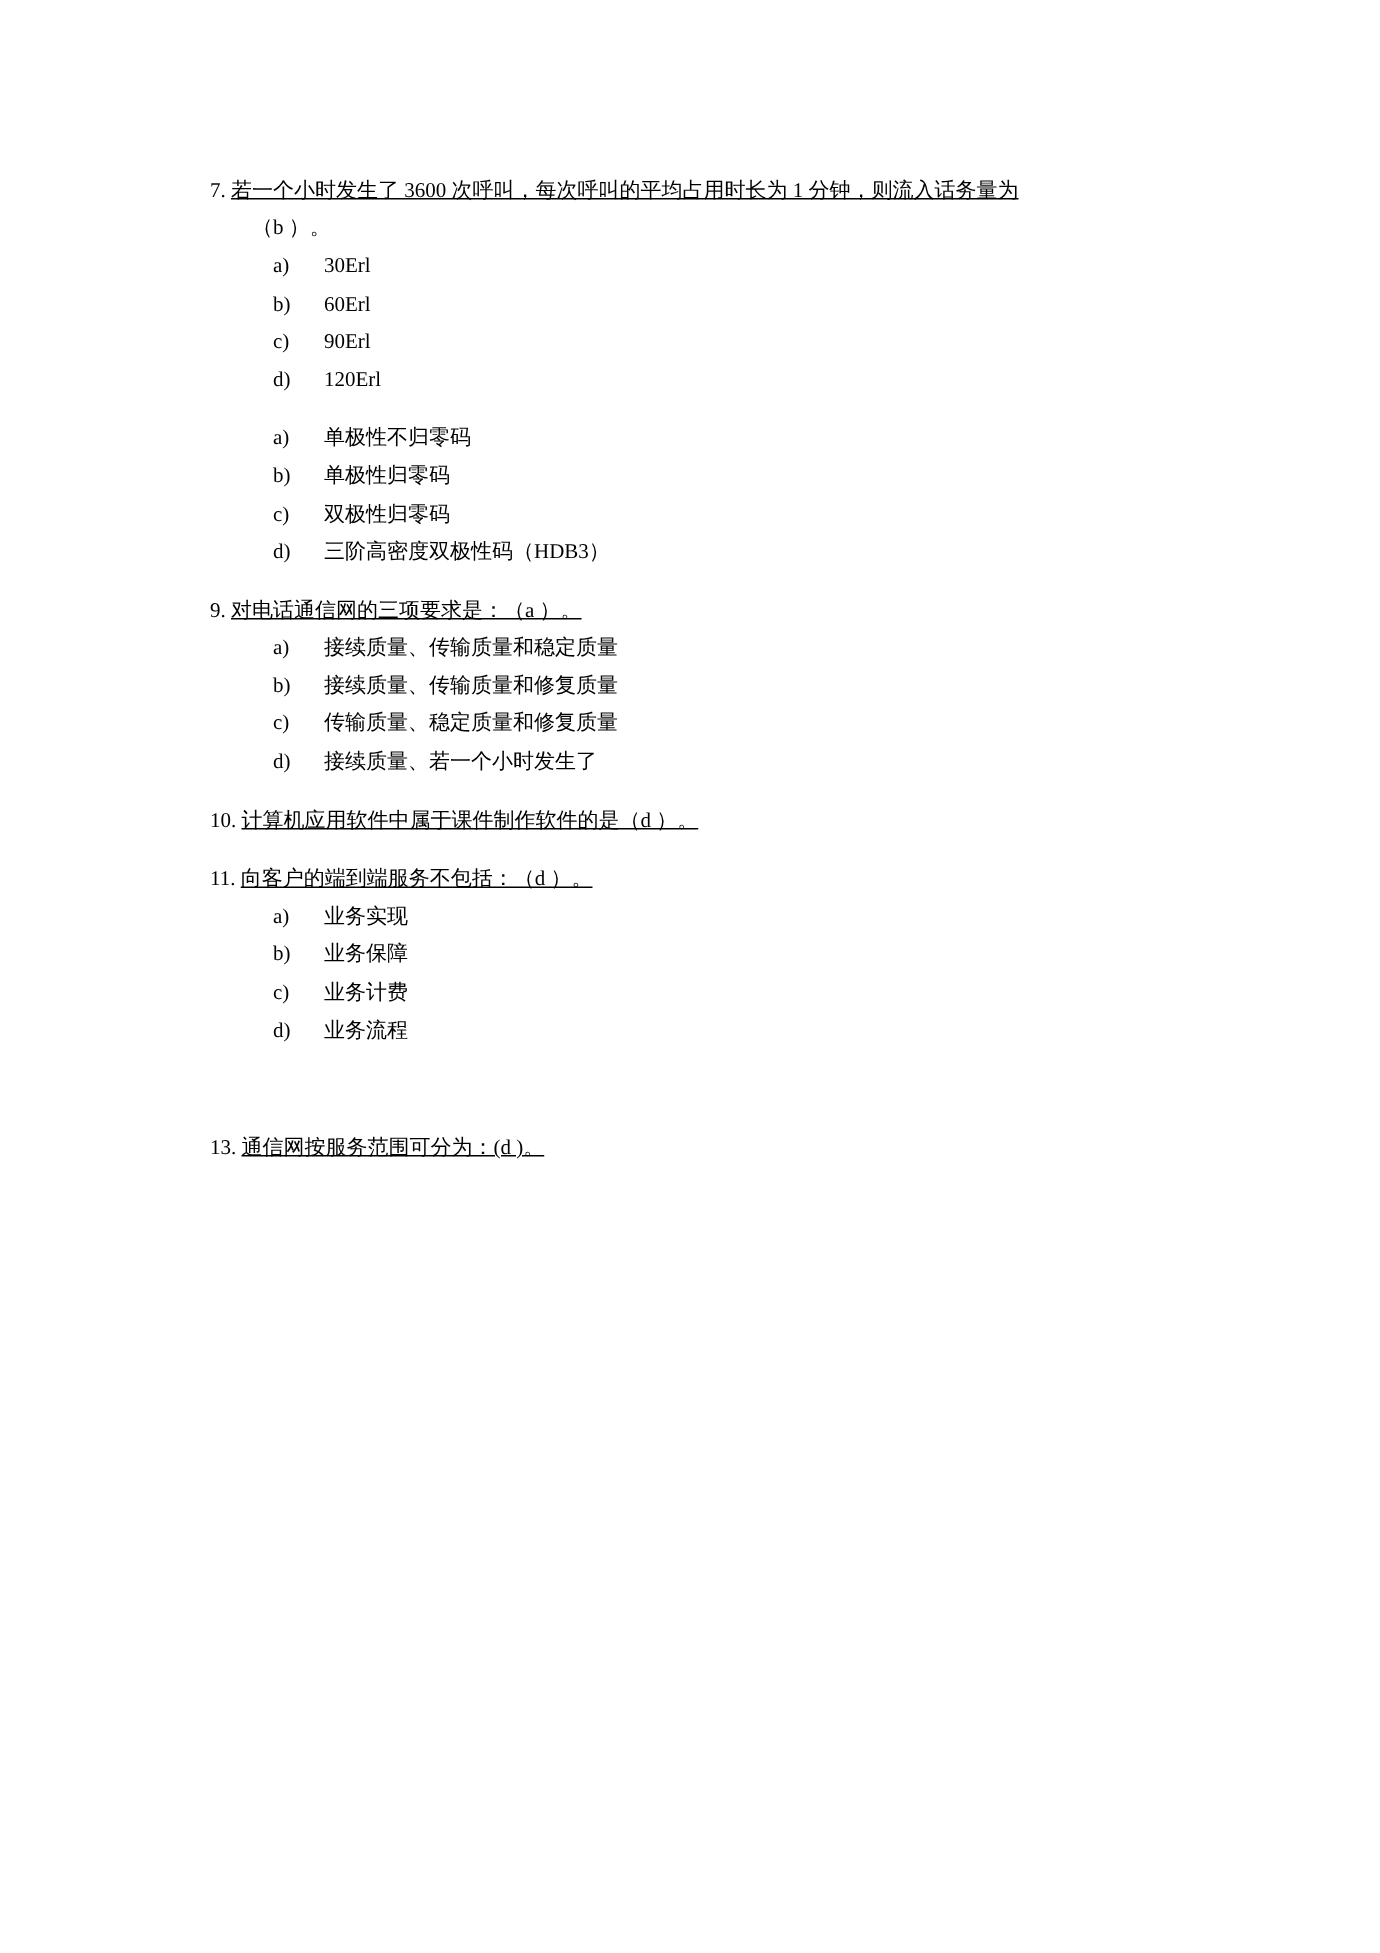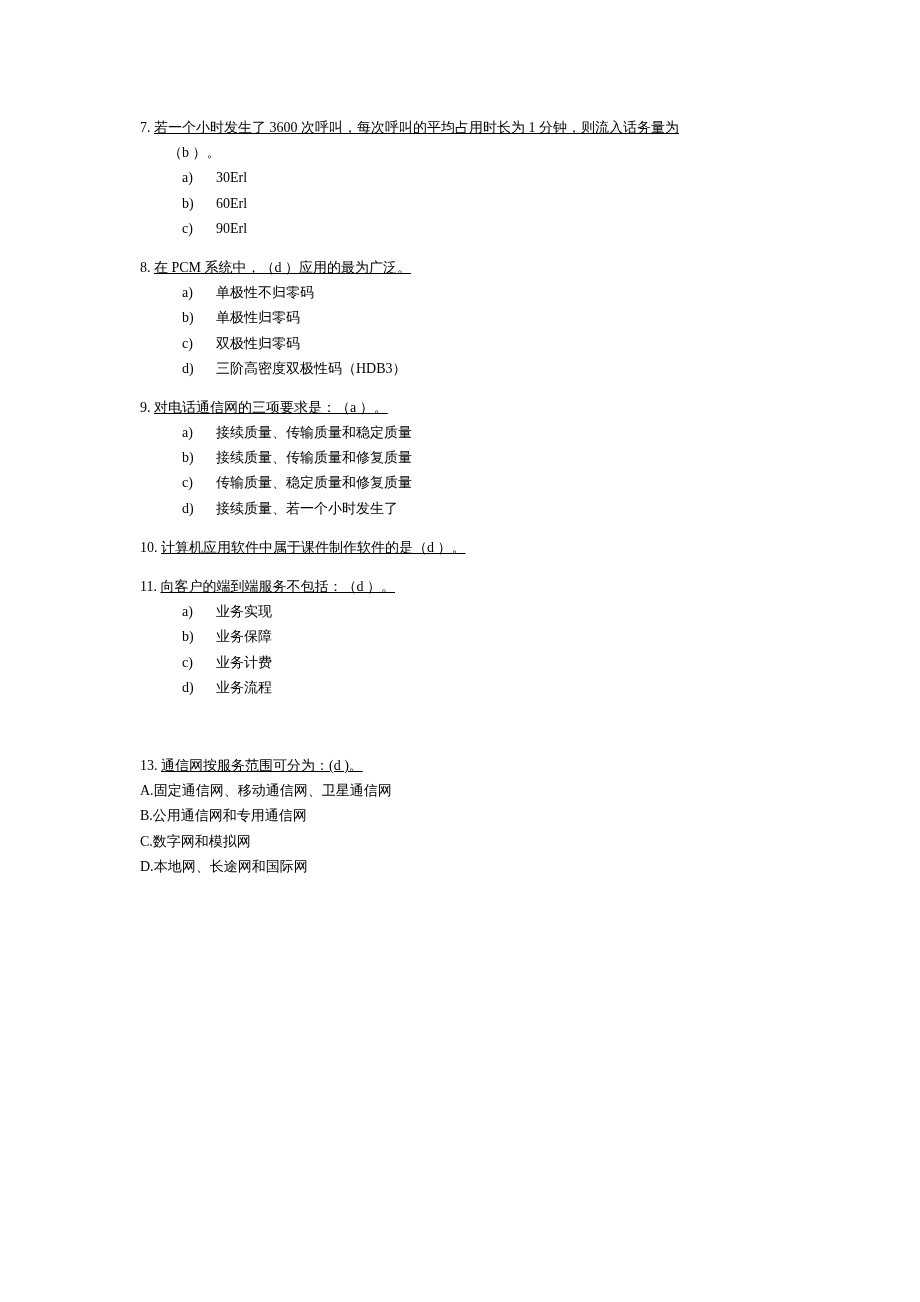--- a/index.html
+++ b/index.html
@@ -32,28 +32,25 @@
 <div class="question">
   <div class="q-stem">
     <span class="q-num">7.</span>
     <span class="q-text">若一个小时发生了 3600 次呼叫，每次呼叫的平均占用时长为 1 分钟，则流入话务量为</span>
   </div>
   <div class="stem-cont">（b ）。</div>
   <div class="options">
     <div class="option"><span class="opt-letter">a)</span><span class="opt-text">30Erl</span></div>
     <div class="option"><span class="opt-letter">b)</span><span class="opt-text">60Erl</span></div>
     <div class="option"><span class="opt-letter">c)</span><span class="opt-text">90Erl</span></div>
+    <div class="option"><span class="opt-letter">d)</span><span class="opt-text">120Erl</span></div>
   </div>
 </div>
 
 <div class="question">
-  <div class="q-stem">
-    <span class="q-num">8.</span>
-    <span class="q-text">在 PCM 系统中，（d ）应用的最为广泛。</span>
-  </div>
   <div class="options">
     <div class="option"><span class="opt-letter">a)</span><span class="opt-text">单极性不归零码</span></div>
     <div class="option"><span class="opt-letter">b)</span><span class="opt-text">单极性归零码</span></div>
     <div class="option"><span class="opt-letter">c)</span><span class="opt-text">双极性归零码</span></div>
     <div class="option"><span class="opt-letter">d)</span><span class="opt-text">三阶高密度双极性码（HDB3）</span></div>
   </div>
 </div>
 
 <div class="question">
   <div class="q-stem">
@@ -91,19 +88,13 @@
 <div class="spacer"></div>
 
 <div class="question">
 </div>
 
 <div class="question">
   <div class="q-stem">
     <span class="q-num">13.</span>
     <span class="q-text">通信网按服务范围可分为：(d )。</span>
   </div>
-  <div class="options-alpha">
-    <div class="option"><span class="opt-letter">A.</span><span class="opt-text">固定通信网、移动通信网、卫星通信网</span></div>
-    <div class="option"><span class="opt-letter">B.</span><span class="opt-text">公用通信网和专用通信网</span></div>
-    <div class="option"><span class="opt-letter">C.</span><span class="opt-text">数字网和模拟网</span></div>
-    <div class="option"><span class="opt-letter">D.</span><span class="opt-text">本地网、长途网和国际网</span></div>
-  </div>
 </div>
 
 </body></html>

